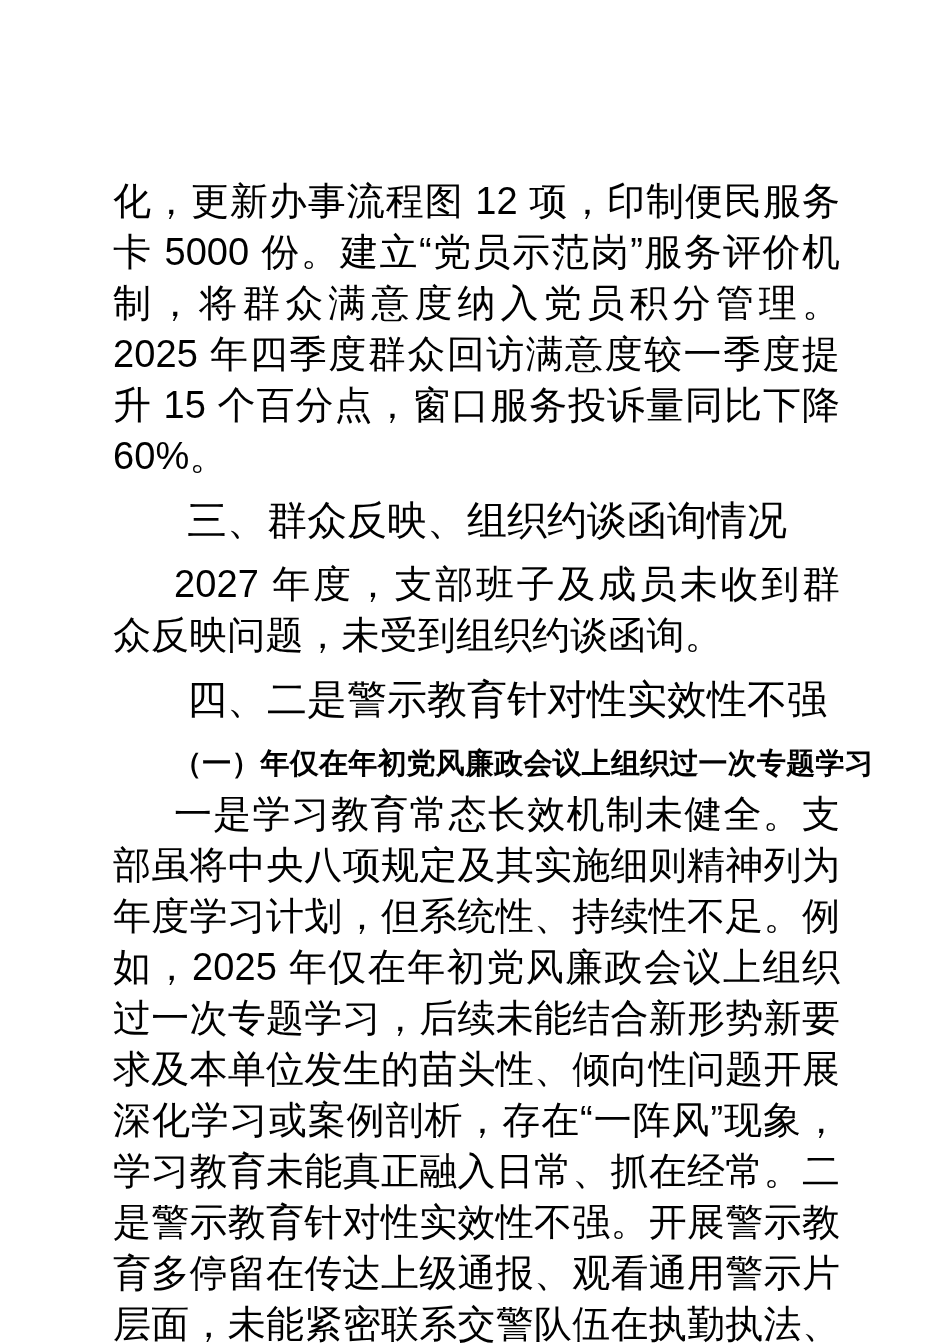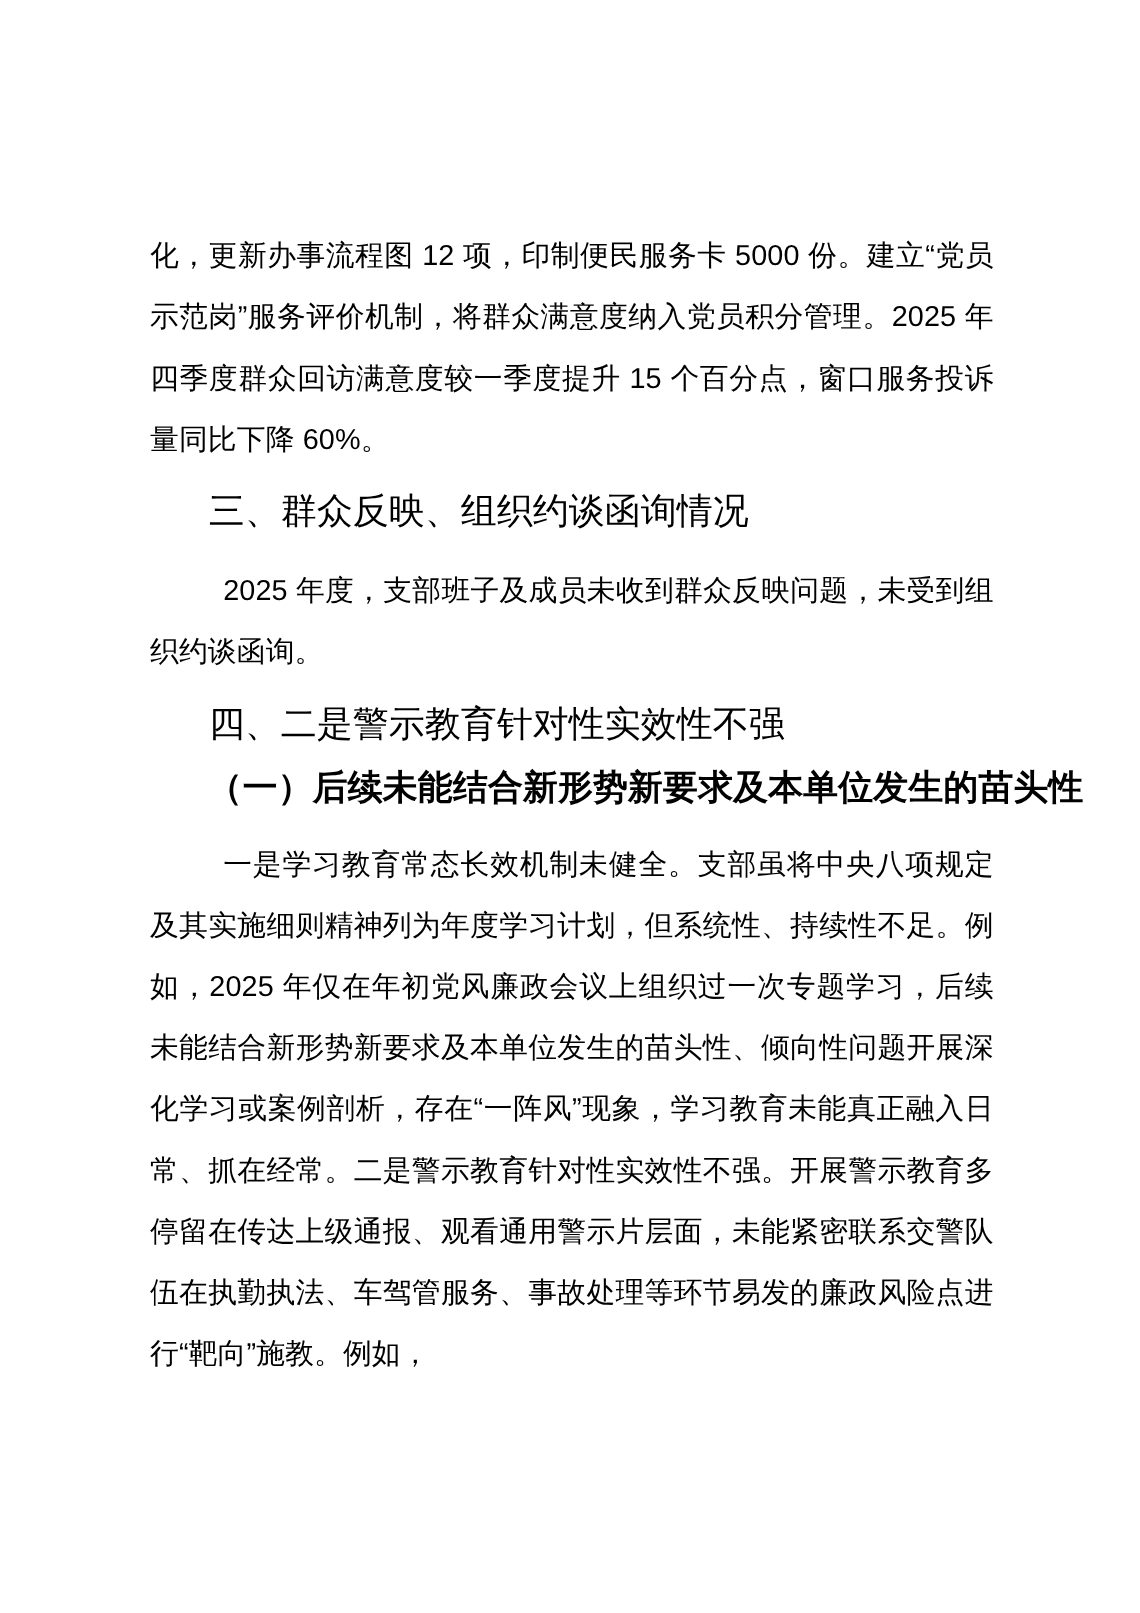--- a/index.html
+++ b/index.html
@@ -23,48 +23,48 @@
   .doc-body {
     position: absolute;
     left: 113px;
     top: 176px;
     width: 727px;
   }
 
   
   .para {
     font-family: "Liberation Sans", "DejaVu Sans", sans-serif;
-    font-size: 24px;
+    font-size: 38px;
     line-height: 51px;
     color: #000000;
-    margin: 12px;
+    margin: 0;
     text-align: justify;
     text-justify: inter-character;
     letter-spacing: 0.1px;
     font-weight: 400;
     -webkit-font-smoothing: antialiased;
   }
 
   
   .para.indent {
     text-indent: 61px;
   }
 
   
   .para.noindent {
     text-indent: 0;
   }
 
   
   .heading-num {
-    font-family: Liberation Mono, monospace;
-    font-size: 30px;
+    font-family: Liberation Sans, sans-serif;
+    font-size: 40px;
     line-height: 51px;
     color: #000000;
-    margin: 0;
+    margin: 13px;
     text-indent: 61px;
     font-weight: 400;
     white-space: nowrap;
   }
 
   
   .heading-sub {
     font-family: "Liberation Sans", "DejaVu Sans", sans-serif;
     font-size: 29px;
     line-height: 51px;
@@ -86,24 +86,24 @@
 <body>
 
 <div class="page" style="background: rgb(255, 255, 255); color: rgb(0, 0, 0);">
 
   <div class="doc-body">
 
     <p class="para noindent">化，更新办事流程图 12 项，印制便民服务卡 5000 份。建立“党员示范岗”服务评价机制，将群众满意度纳入党员积分管理。2025 年四季度群众回访满意度较一季度提升 15 个百分点，窗口服务投诉量同比下降 60%。</p>
 
     <p class="heading-num">三、群众反映、组织约谈函询情况</p>
 
-    <p class="para indent">2025 年度，支部班子及成员未收到群众反映问题，未受到组织约谈函询。</p>
+    <p class="para indent">2027 年度，支部班子及成员未收到群众反映问题，未受到组织约谈函询。</p>
 
     <p class="heading-num">四、二是警示教育针对性实效性不强</p>
 
 
-    <p class="heading-sub">（一）后续未能结合新形势新要求及本单位发生的苗头性</p>
+    <p class="heading-sub">（一）年仅在年初党风廉政会议上组织过一次专题学习</p>
 
     <p class="para indent tail">一是学习教育常态长效机制未健全。支部虽将中央八项规定及其实施细则精神列为年度学习计划，但系统性、持续性不足。例如，2025 年仅在年初党风廉政会议上组织过一次专题学习，后续未能结合新形势新要求及本单位发生的苗头性、倾向性问题开展深化学习或案例剖析，存在“一阵风”现象，学习教育未能真正融入日常、抓在经常。二是警示教育针对性实效性不强。开展警示教育多停留在传达上级通报、观看通用警示片层面，未能紧密联系交警队伍在执勤执法、车驾管服务、事故处理等环节易发的廉政风险点进行“靶向”施教。例如，</p>
 
   </div>
 
 </div>
 
 </body></html>

